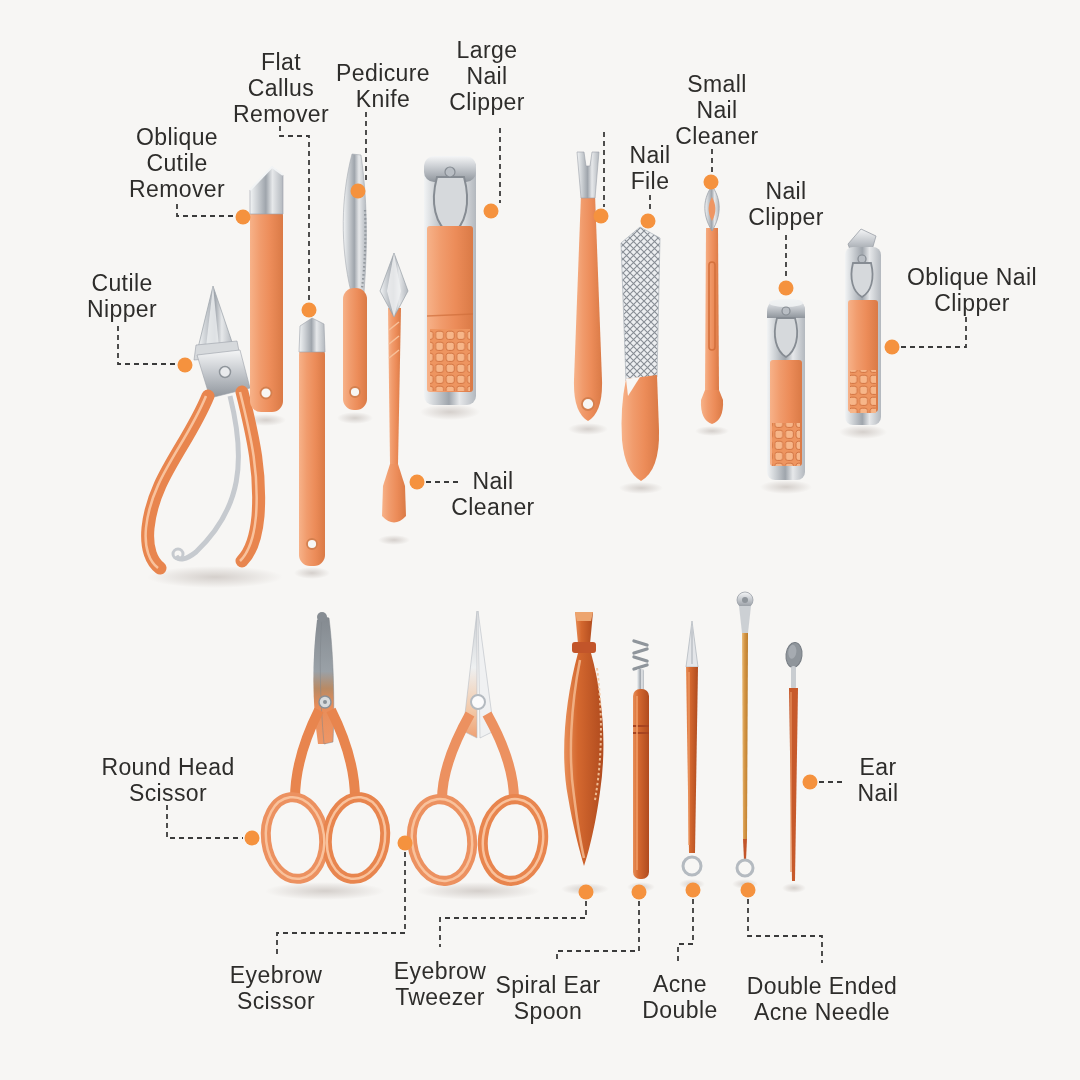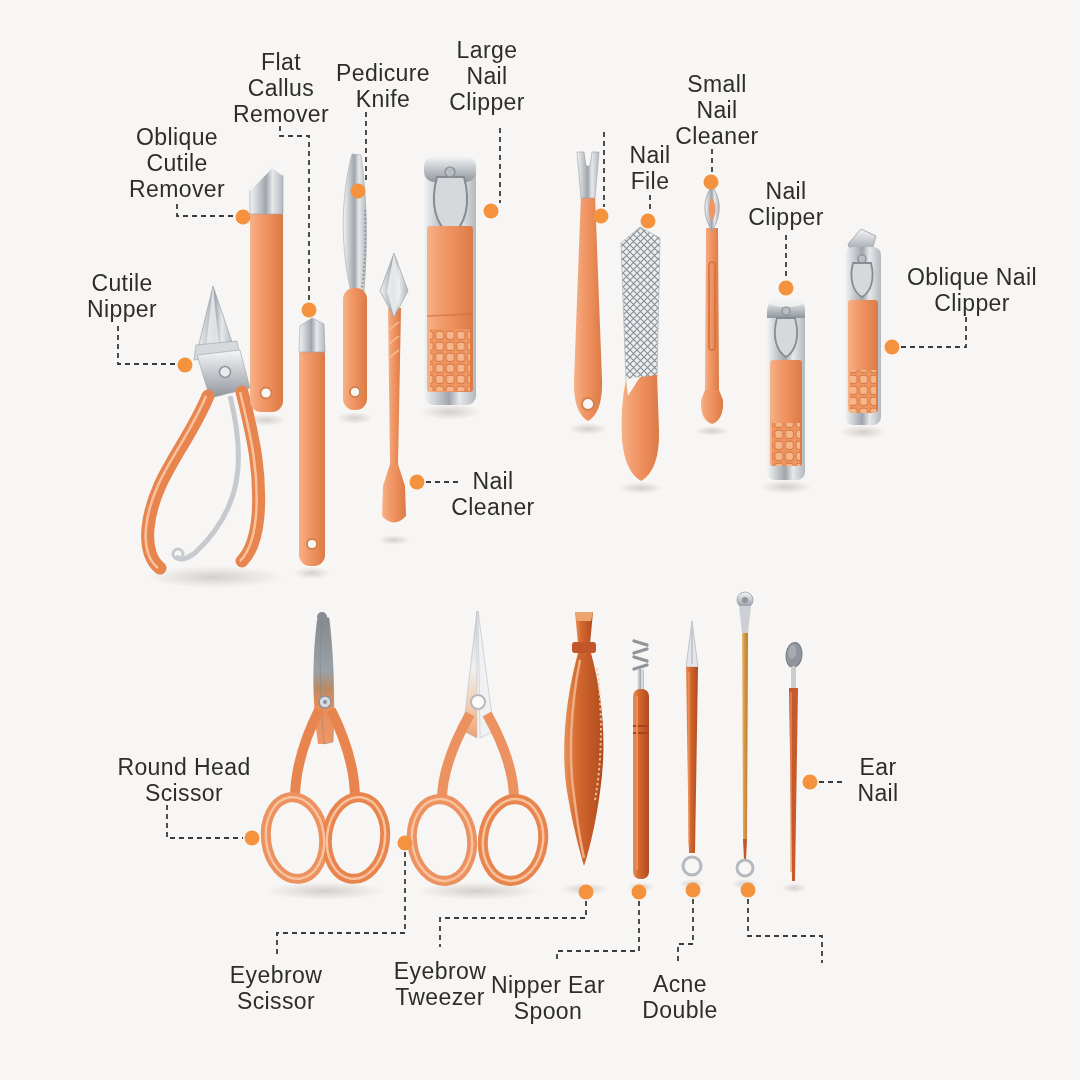--- a/index.html
+++ b/index.html
@@ -323,25 +323,27 @@
 Cleaner</div>
   <div class="label" style="left:650px;top:168px">Nail
 File</div>
   <div class="label" style="left:717px;top:110px">Small
 Nail
 Cleaner</div>
   <div class="label" style="left:786px;top:204px">Nail
 Clipper</div>
   <div class="label" style="left:972px;top:290px">Oblique Nail
 Clipper</div>
-  <div class="label" style="left:184px;top:780px">Round Head
+  <div class="label" style="left:168px;top:780px">Round Head
 Scissor</div>
   <div class="label" style="left:878px;top:780px">Ear
 Nail</div>
   <div class="label" style="left:276px;top:988px">Eyebrow
 Scissor</div>
   <div class="label" style="left:440px;top:984px">Eyebrow
 Tweezer</div>
-  <div class="label" style="left:548px;top:998px">Nipper Ear
+  <div class="label" style="left:548px;top:998px">Spiral Ear
 Spoon</div>
   <div class="label" style="left:680px;top:997px">Acne
 Double</div>
+  <div class="label" style="left:822px;top:999px">Double Ended
+Acne Needle</div>
 </div>
 
 </body></html>

